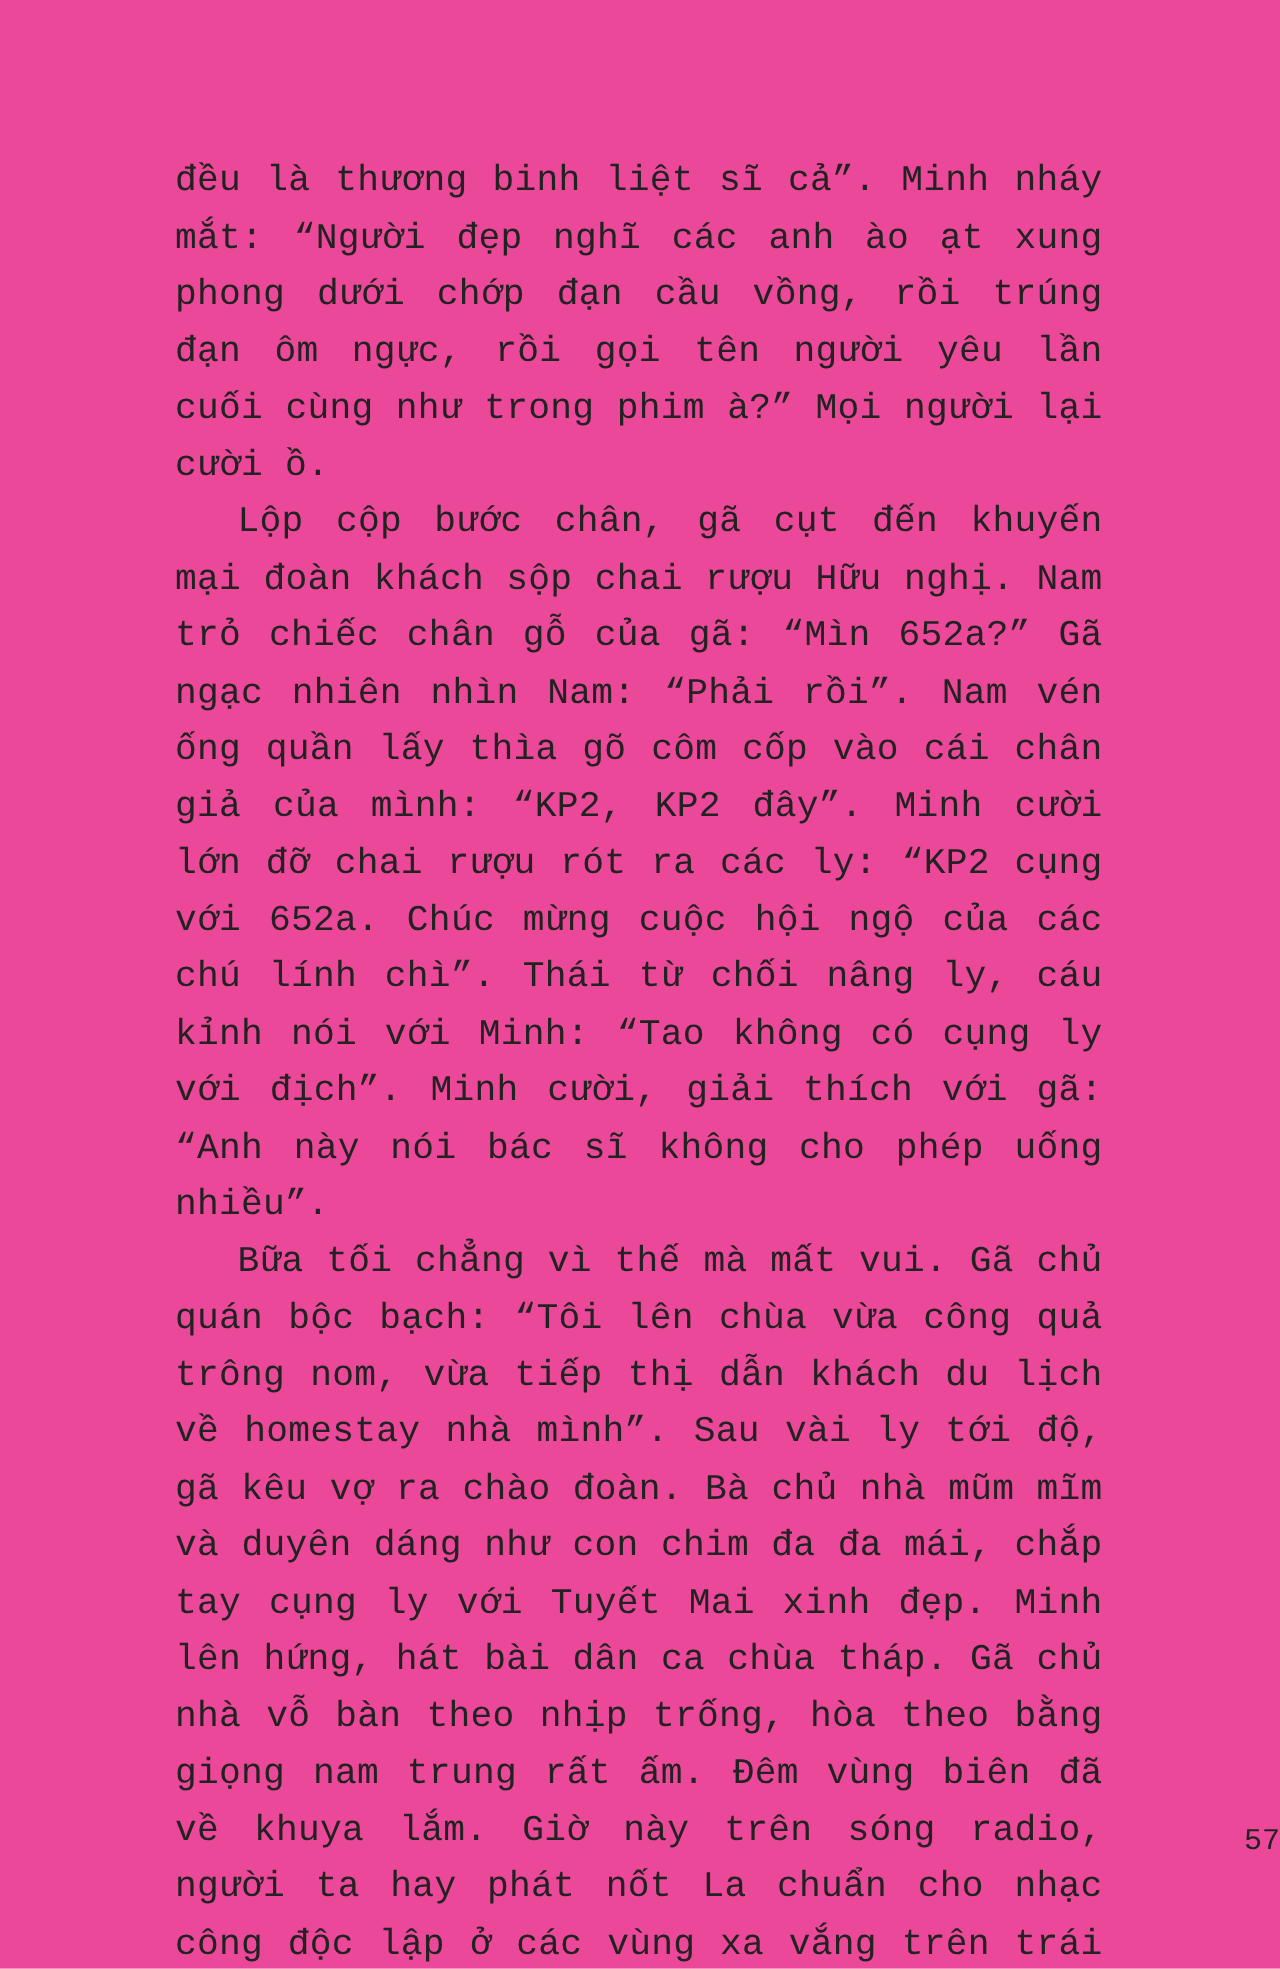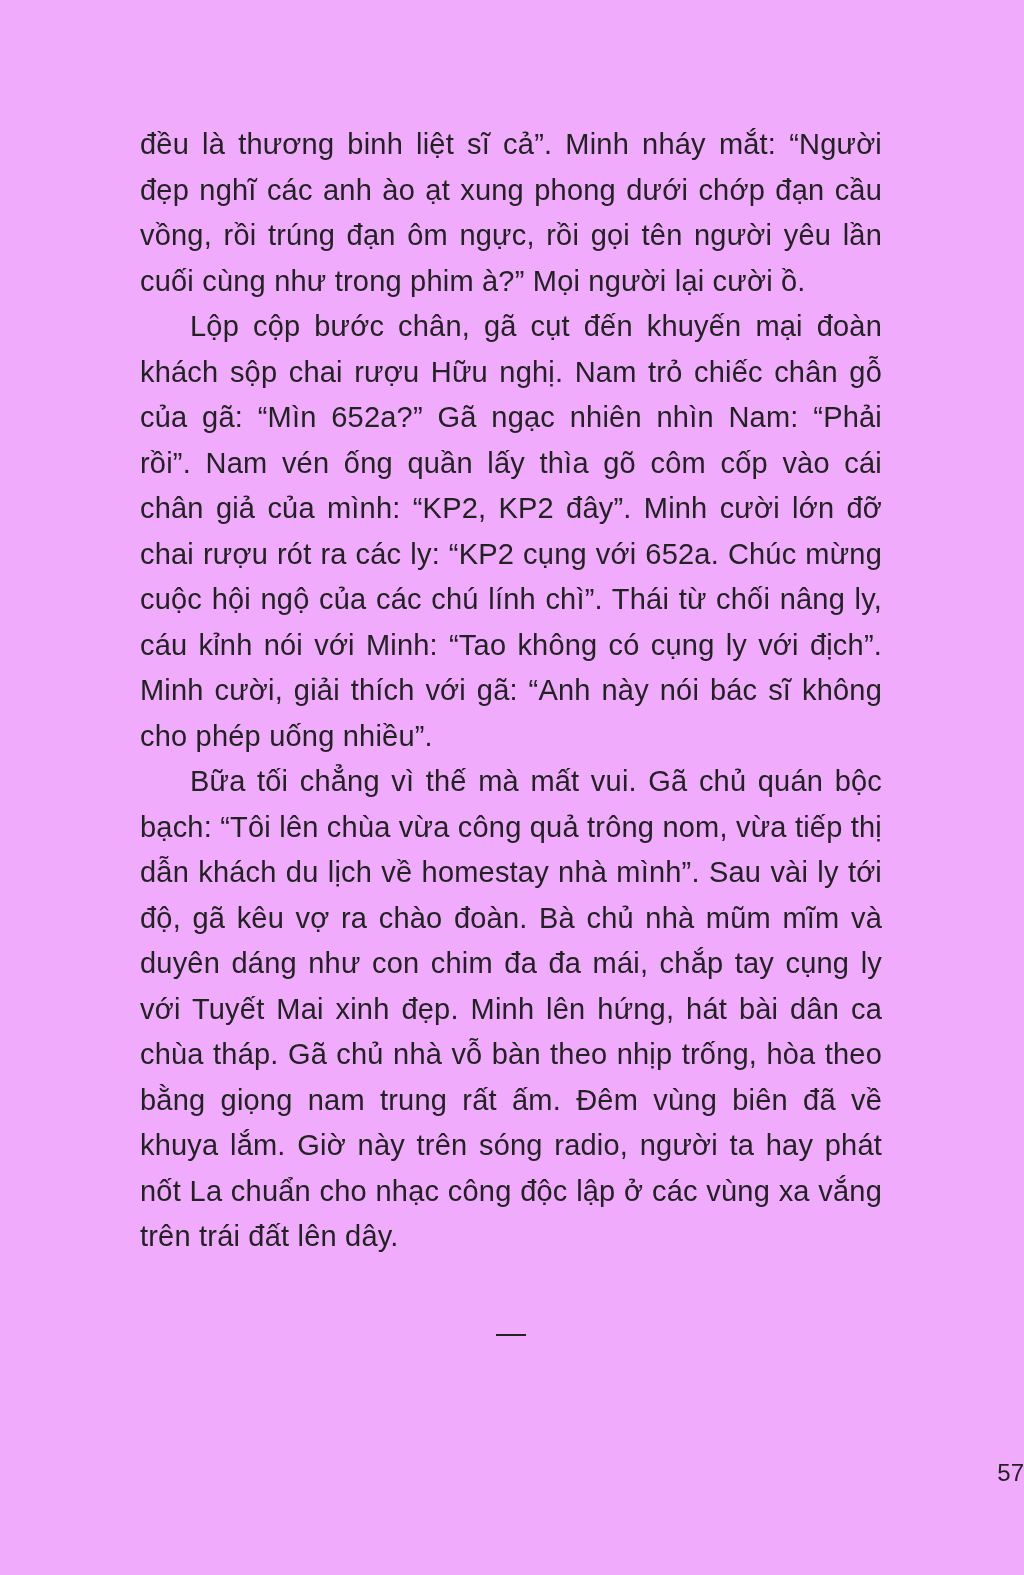--- a/index.html
+++ b/index.html
@@ -5,23 +5,23 @@
   html, body {
     margin: 0;
     padding: 0;
     background: #ffffff;
   }
   .page {
     position: relative;
     width: 1024px;
     height: 1575px;
     margin: 0 auto;
-    background: #f0abfc;
+    background: #ec4899;
     color: #222222;
-    font-family: Liberation Sans, sans-serif;
+    font-family: Liberation Mono, monospace;
     overflow: hidden;
     box-sizing: border-box;
   }
   .text-block {
     position: absolute;
     top: 122px;
     left: 140px;
     width: 742px;
   }
   .text-block p {

